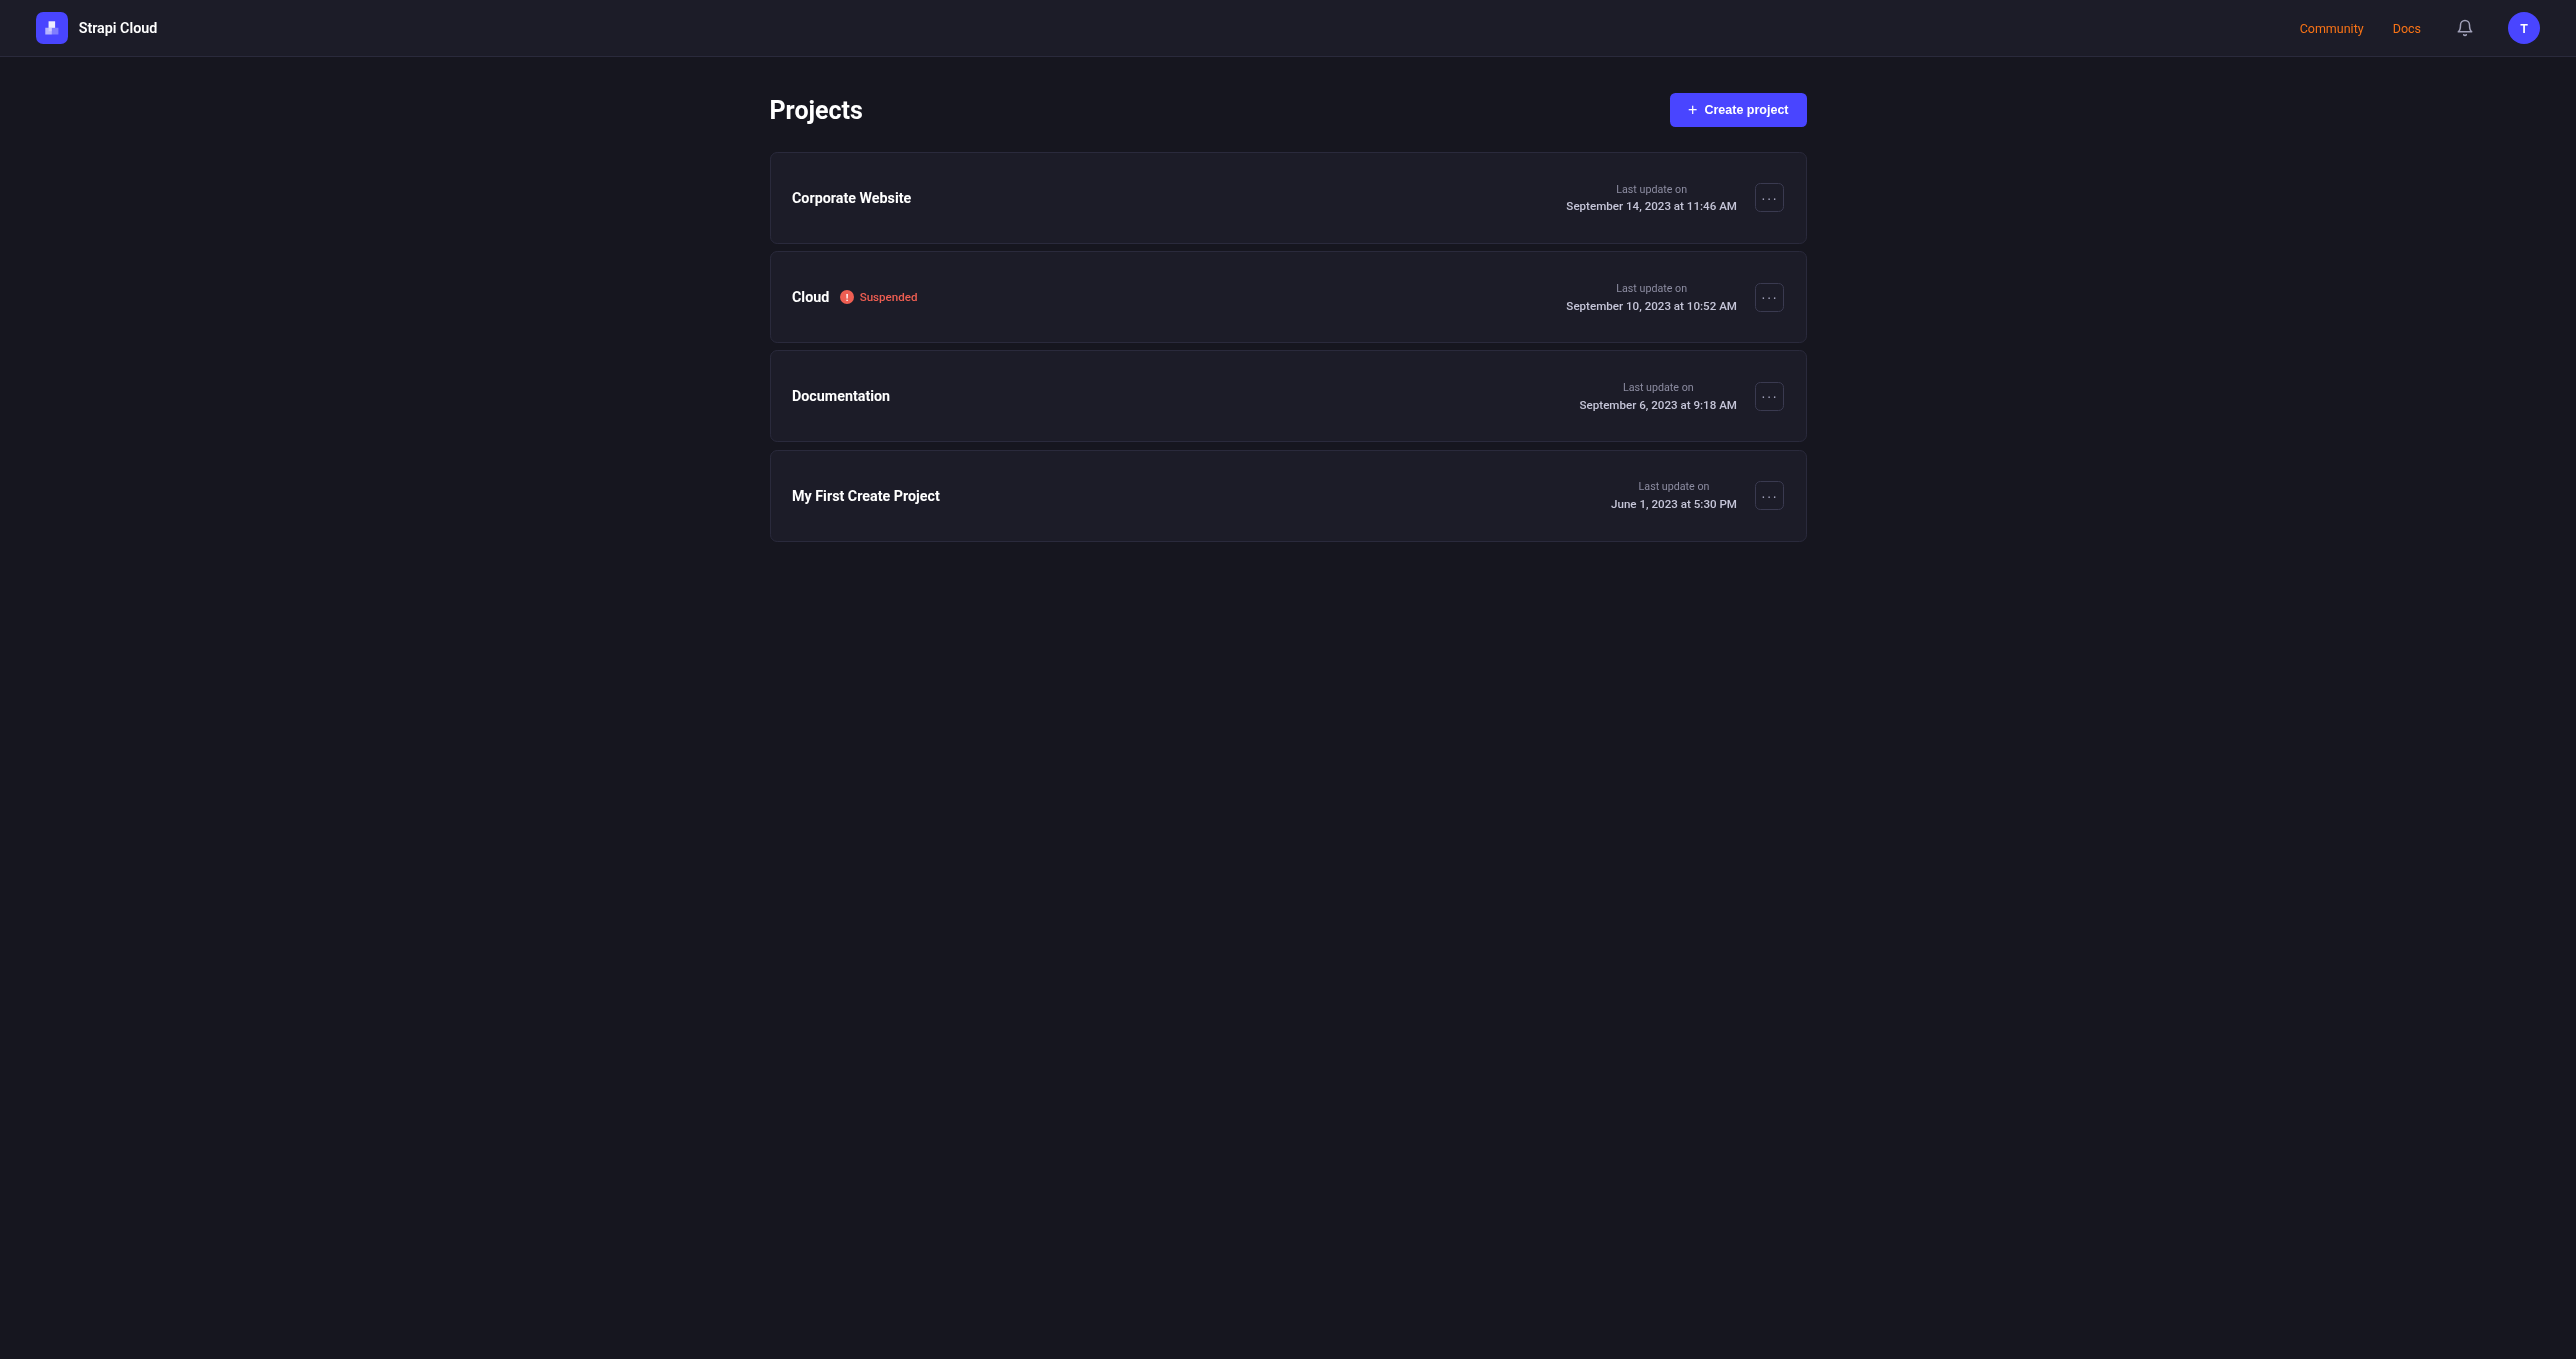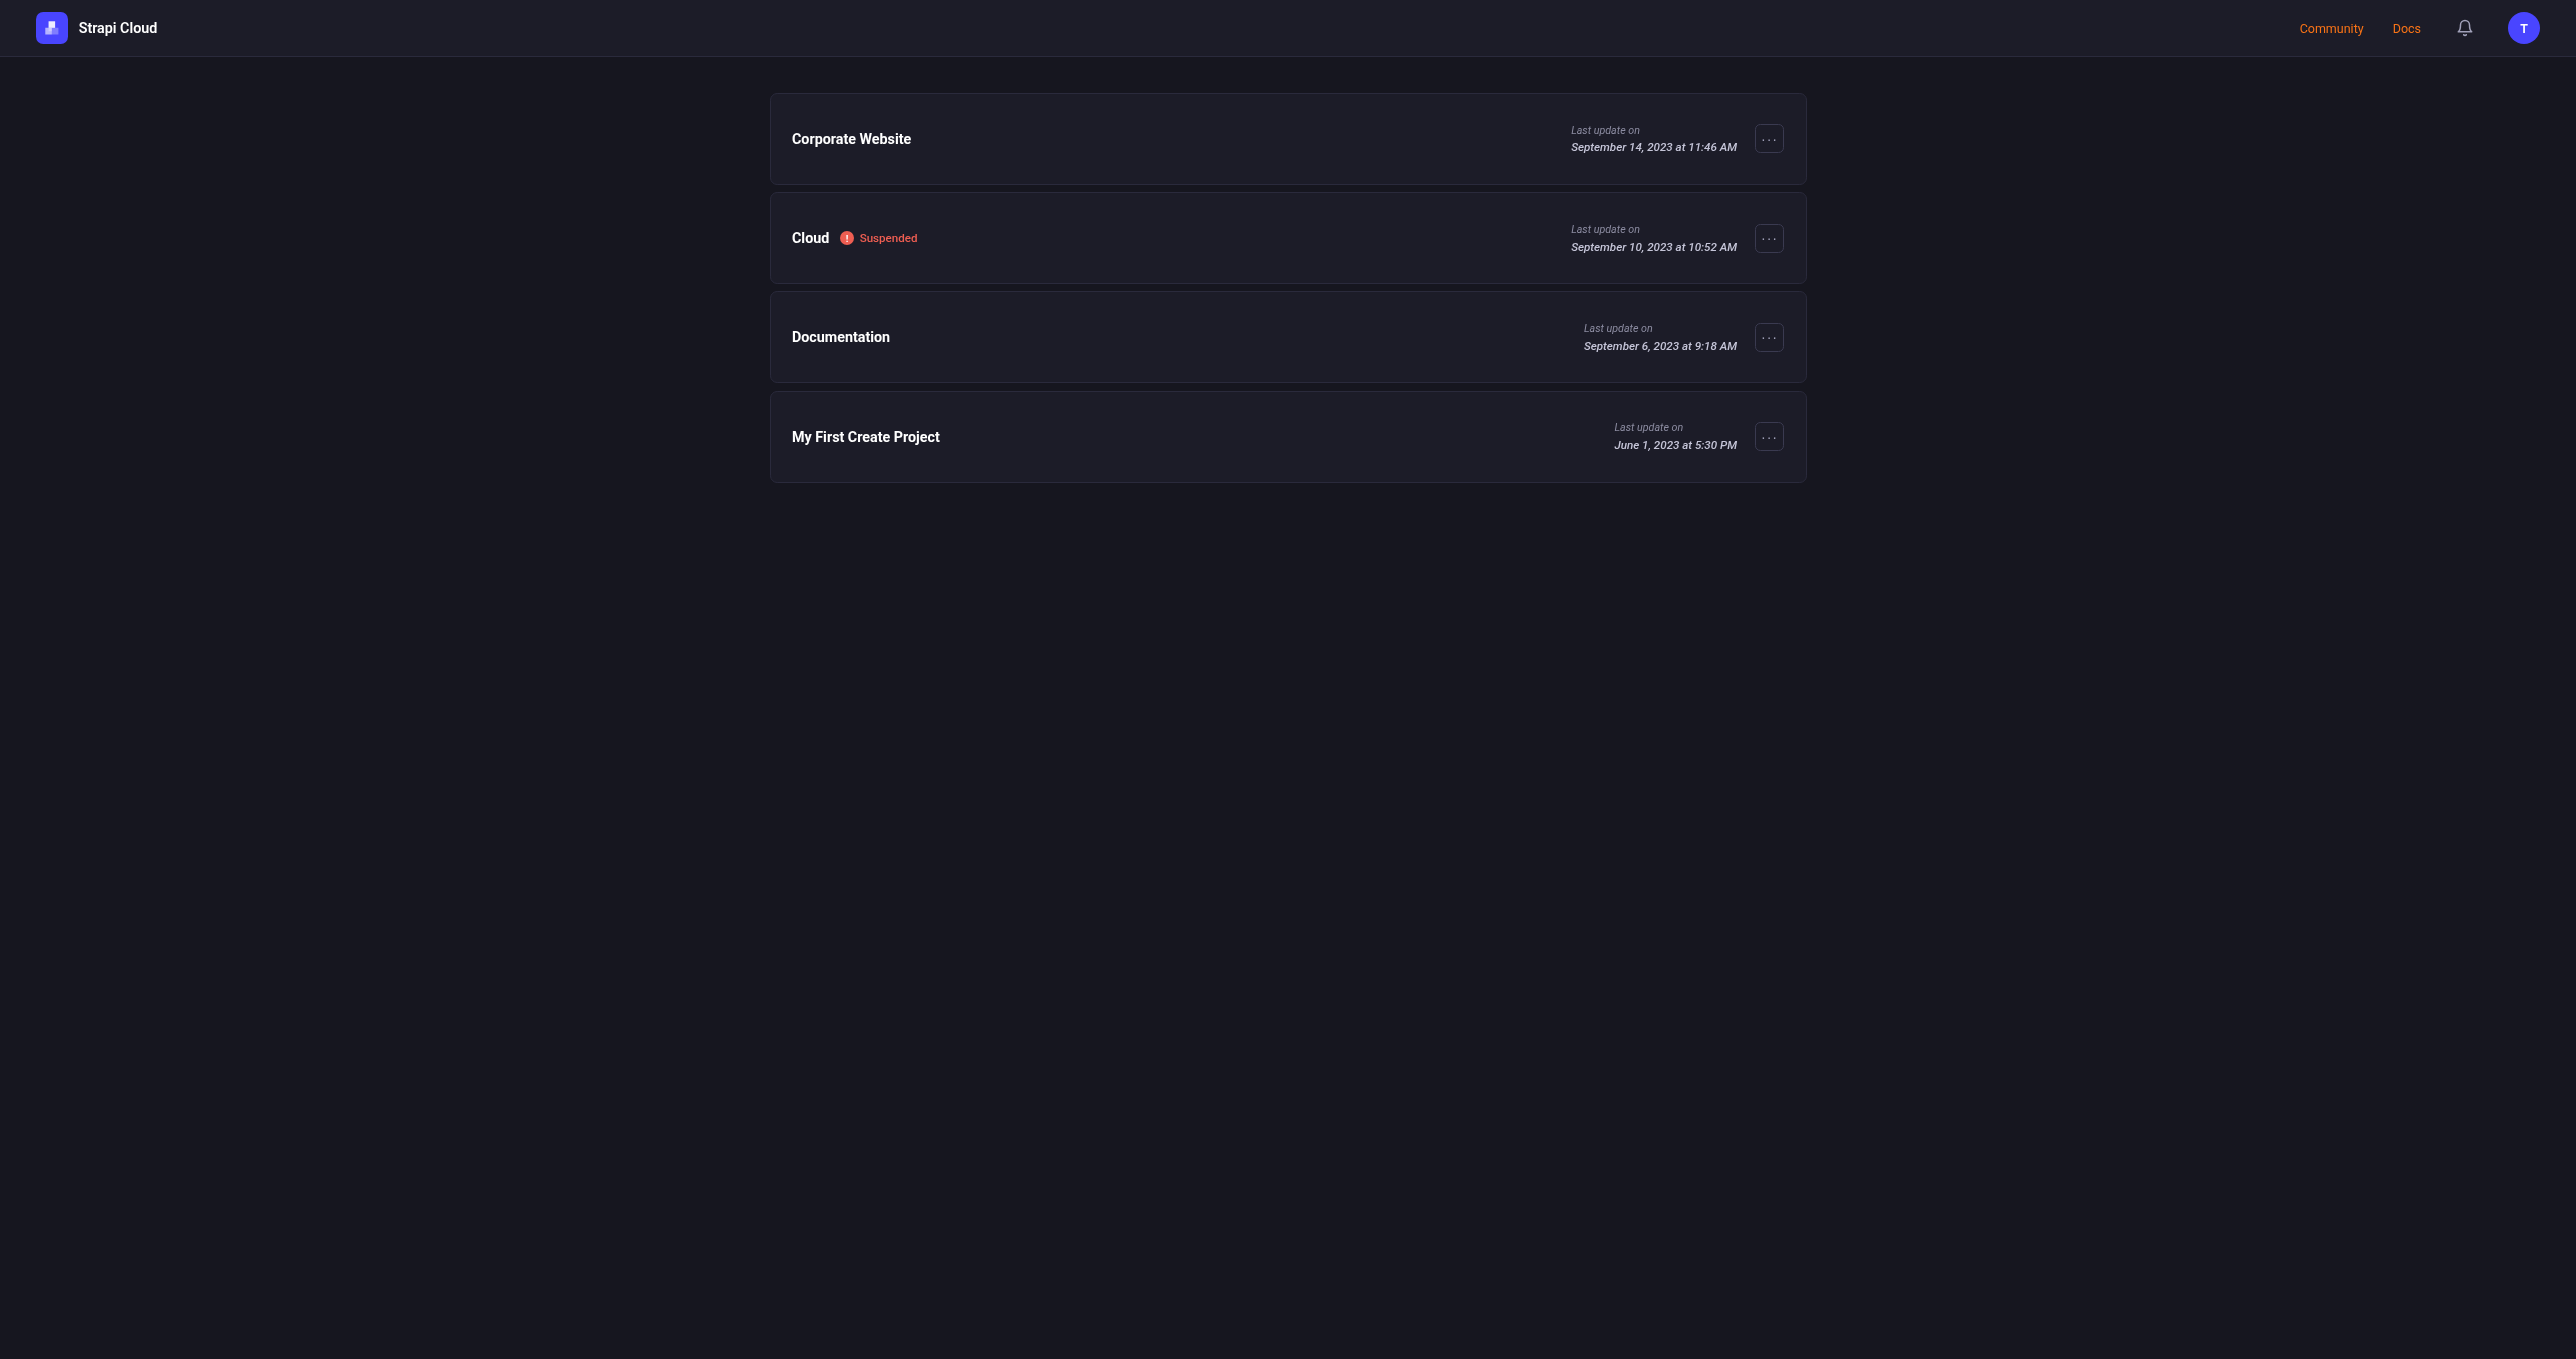--- a/index.html
+++ b/index.html
@@ -189,22 +189,21 @@
       flex-shrink: 0;
     }
 
     .project-right {
       display: flex;
       align-items: center;
       gap: 18px;
     }
 
     .last-update {
-      text-align: left;
-      font-style: italic;
+      text-align: center;
     }
 
     .last-update-label {
       font-size: 10.7px;
       color: #8c8ca1;
       display: block;
       margin-bottom: 1.8px;
     }
 
     .last-update-date {
@@ -250,20 +249,27 @@
       <svg width="18" height="18" viewBox="0 0 24 24" fill="none" stroke="currentColor" stroke-width="2" stroke-linecap="round" stroke-linejoin="round">
         <path d="M18 8A6 6 0 0 0 6 8c0 7-3 9-3 9h18s-3-2-3-9"></path>
         <path d="M13.73 21a2 2 0 0 1-3.46 0"></path>
       </svg>
     </button>
     <div class="avatar">T</div>
   </div>
 </header>
 
 <main class="main">
+  <div class="page-header">
+    <h1 class="page-title">Projects</h1>
+    <button class="create-btn">
+      <span class="plus-icon">+</span>
+      <span>Create project</span>
+    </button>
+  </div>
 
   <div class="project-list" id="project-list">
   <div class="project-row">
       <div class="project-left">
         <span class="project-name">Corporate Website</span>
 
       </div>
       <div class="project-right">
         <div class="last-update">
           <span class="last-update-label">Last update on</span>

